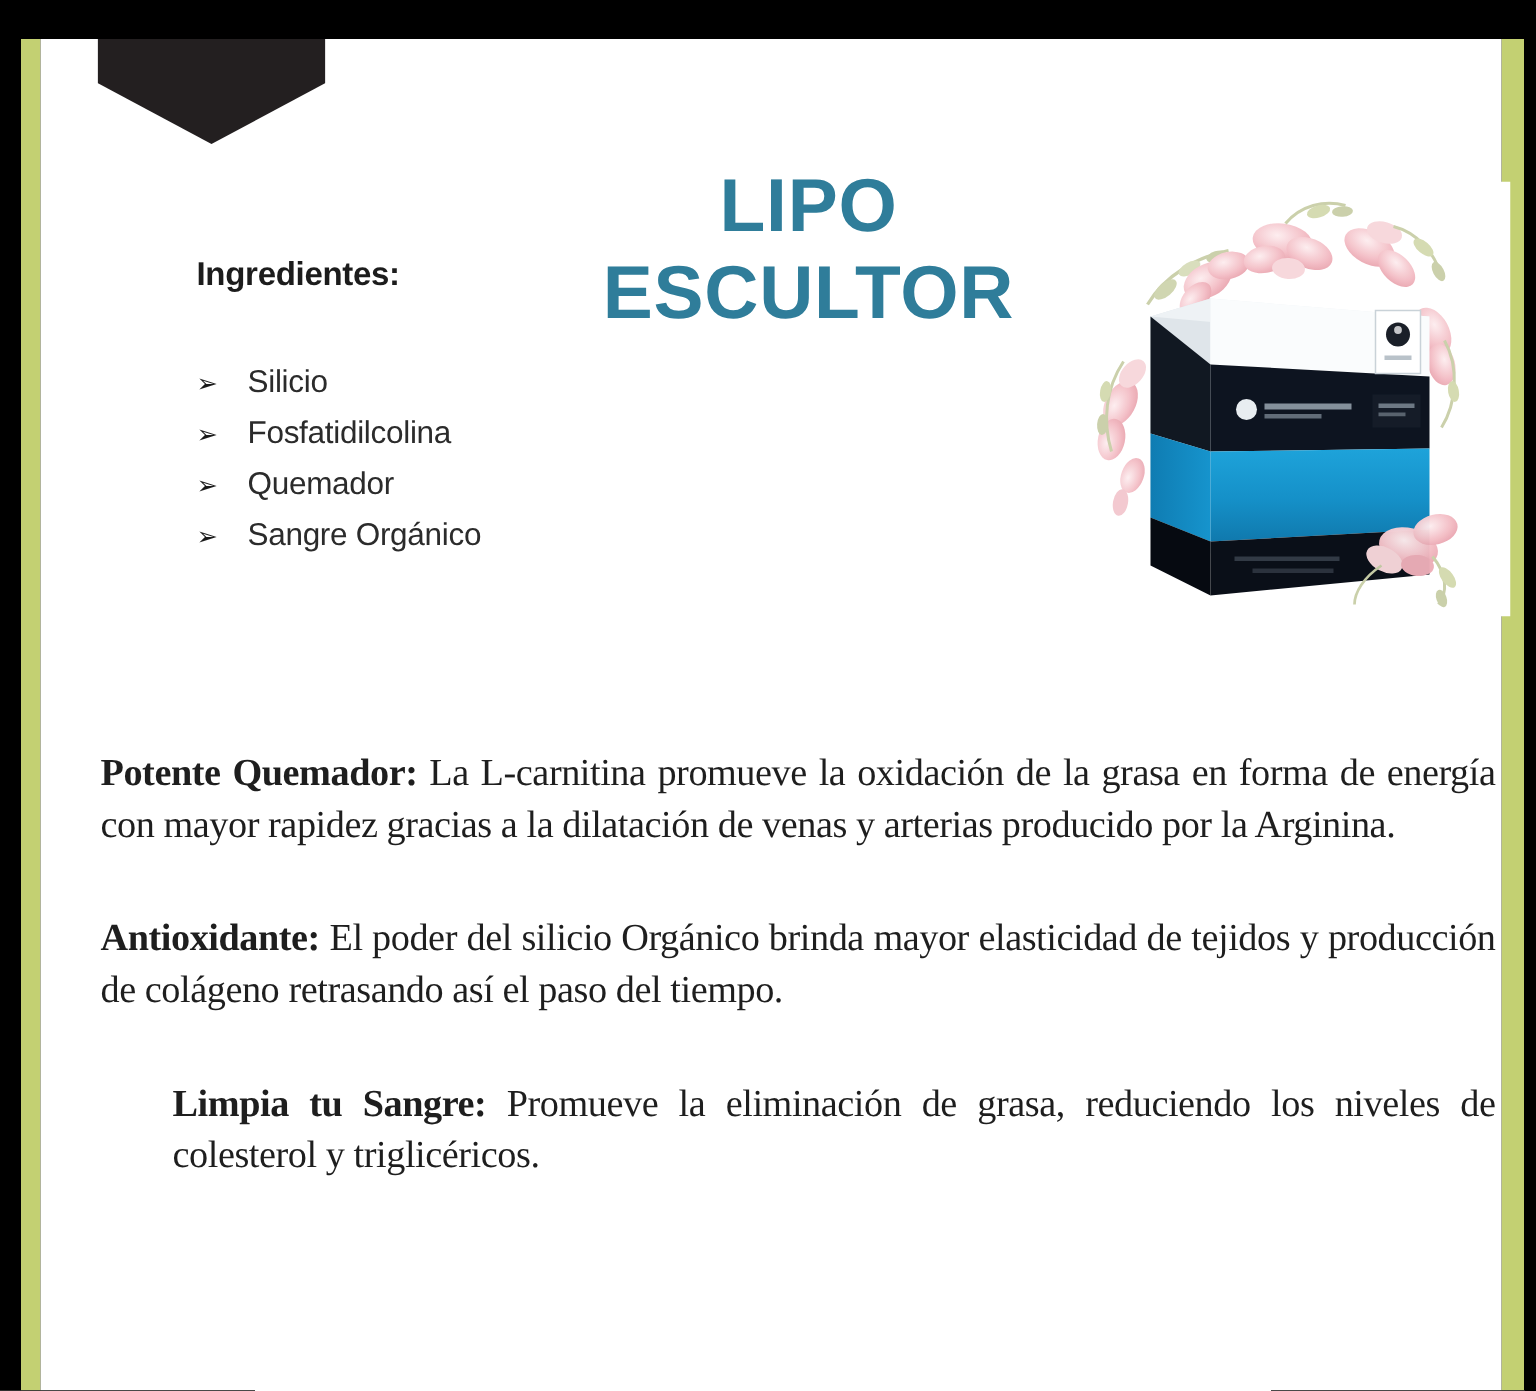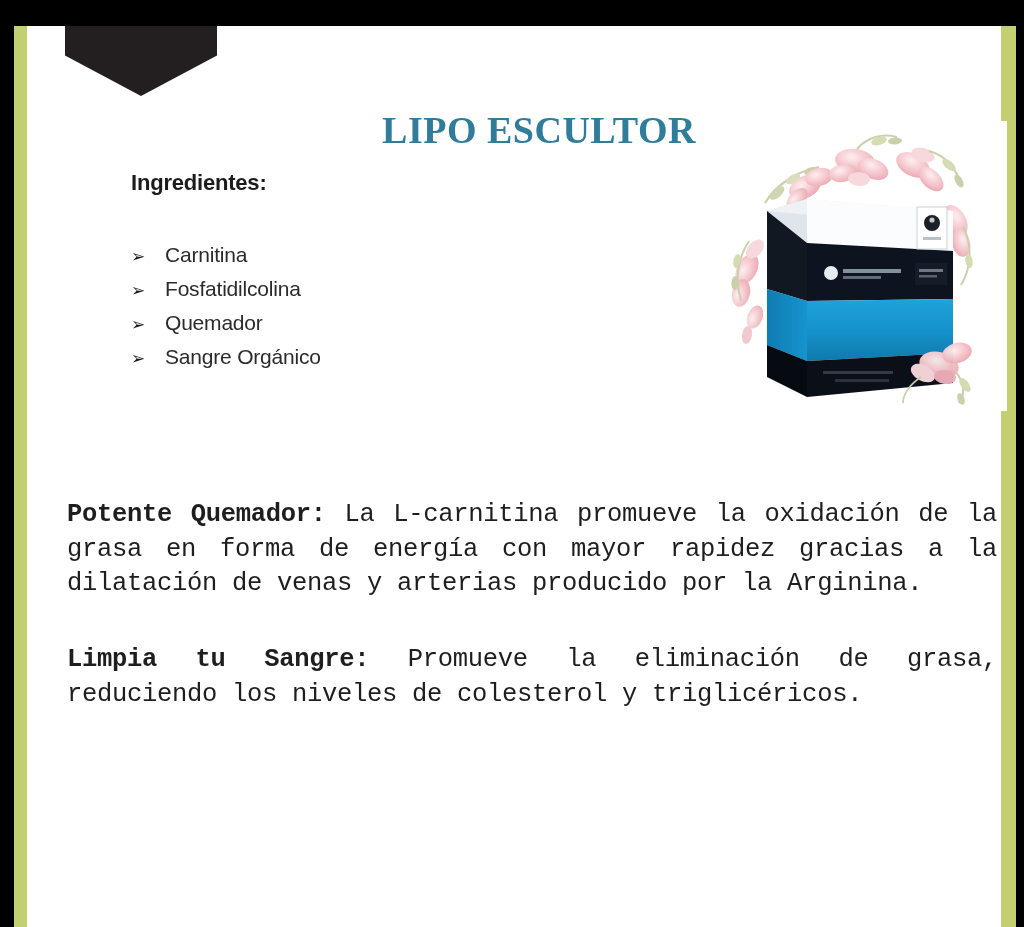--- a/index.html
+++ b/index.html
@@ -72,25 +72,25 @@
     clip-path: polygon(0 0, 100% 0, 100% 42%, 50% 100%, 0 42%);
     z-index: -1;
   }
 
   
   .title {
     position: absolute;
     left: 312px; top: 82px;
     width: 400px;
     text-align: center;
-    font-size: 38px;
+    font-size: 50px;
     font-weight: bold;
     letter-spacing: 0.5px;
     color: #2f7d9a;
-    font-family: Liberation Serif, serif;
+    font-family: Liberation Sans, sans-serif;
   }
 
   
   .ingredients-label {
     position: absolute;
     left: 104px; top: 144px;
     font-size: 22px;
     font-weight: bold;
     color: #1c1c1c;
     letter-spacing: -0.2px;
@@ -132,23 +132,23 @@
     left: 40px; top: 472px;
     width: 930px;
   }
   .para {
     font-size: 25.5px;
     line-height: 1.36;
     color: #1e1e1e;
     text-align: justify;
     margin: 0 0 41px 0;
     letter-spacing: -0.3px;
-    font-family: Liberation Mono, monospace;
-  }
-  .para:last-child { margin-bottom: 0; }
+    font-family: Liberation Serif, serif;
+  }
+  .para:last-child { margin-bottom: 0; margin-left: 48px; }
   .para b { font-weight: bold; }
 </style>
 </head>
 <body>
 
 <div id="slide">
 
   <div class="frame-top-bar"></div>
   <div class="frame-right-bar"></div>
 
@@ -160,21 +160,21 @@
     <div class="chevron-outline"></div>
     <div class="chevron"></div>
 
     <div class="title">LIPO ESCULTOR</div>
 
     <div class="ingredients-label">Ingredientes:</div>
 
     <ul class="ingredients-list">
       <li>
         <span class="bullet-arrow">➢</span>
-        <span>Carnitina</span>
+        <span>Silicio</span>
       </li>
       <li>
         <span class="bullet-arrow">➢</span>
         <span>Fosfatidilcolina</span>
       </li>
       <li>
         <span class="bullet-arrow">➢</span>
         <span>Quemador</span>
       </li>
       <li>
@@ -292,18 +292,21 @@
           <ellipse cx="40" cy="214" rx="9" ry="5" fill="#f2c4cb" transform="rotate(-80 40 214)"></ellipse>
         </g>
       </svg>
     </div>
 
     <div class="body-copy">
       <p class="para">
         <b>Potente Quemador:</b><span> La L-carnitina promueve la oxidación de la grasa en forma de energía con mayor rapidez gracias a la dilatación de venas y arterias producido por la Arginina.</span>
       </p>
       <p class="para">
+        <b>Antioxidante:</b><span> El poder del silicio Orgánico brinda mayor elasticidad de tejidos y producción de colágeno retrasando así el paso del tiempo.</span>
+      </p>
+      <p class="para">
         <b>Limpia tu Sangre:</b><span> Promueve la eliminación de grasa, reduciendo los niveles de colesterol y triglicéricos.</span>
       </p>
     </div>
 
   </div>
 </div>
 
 </body></html>

